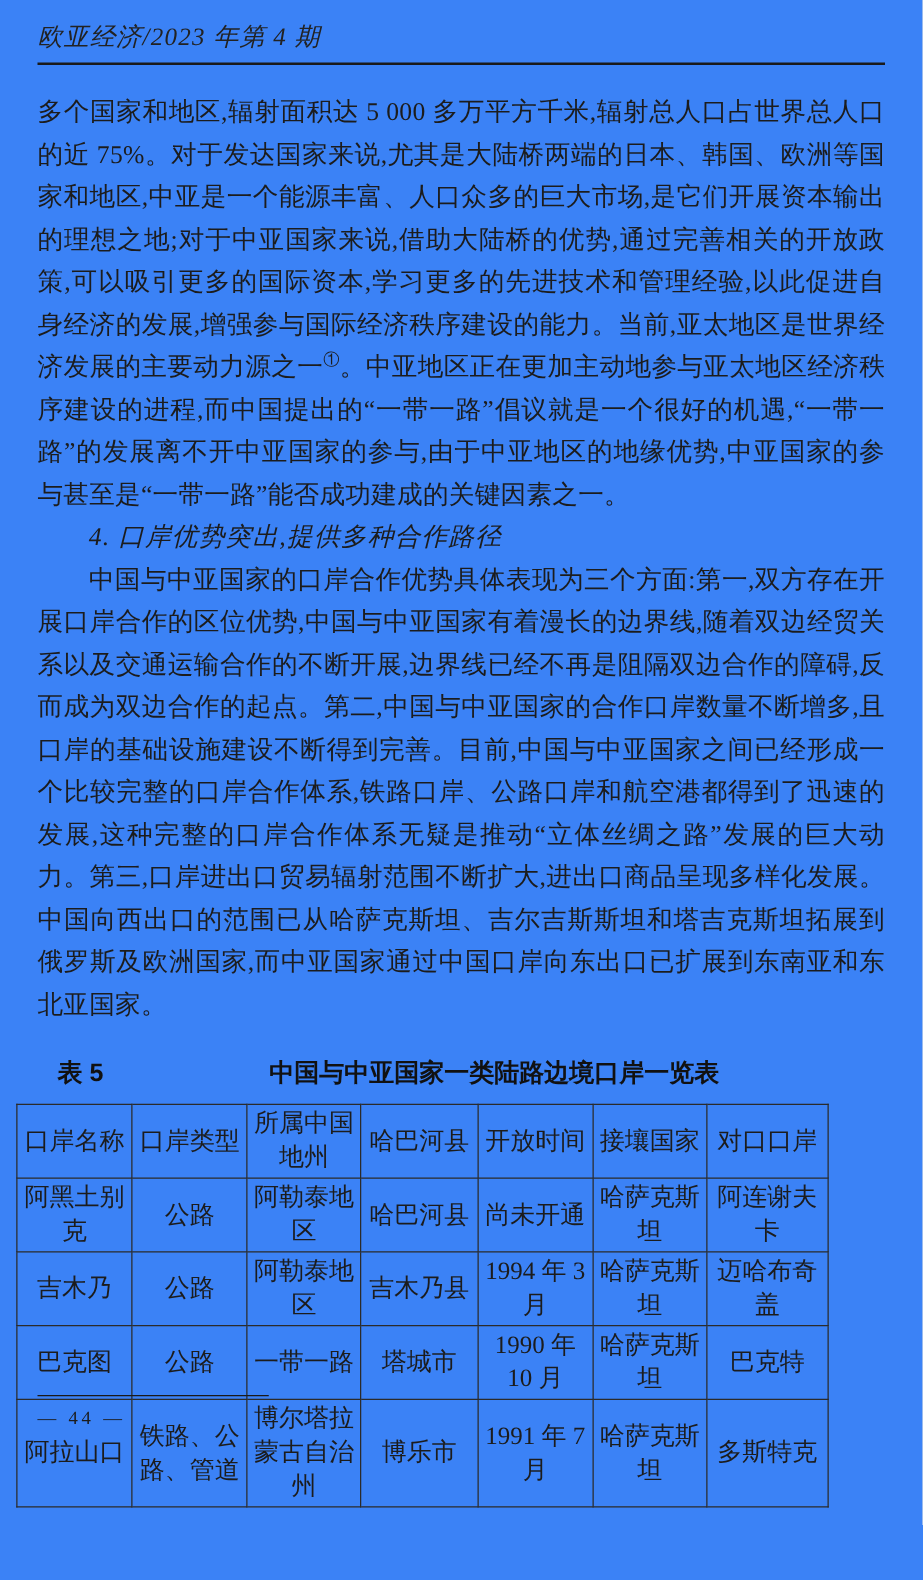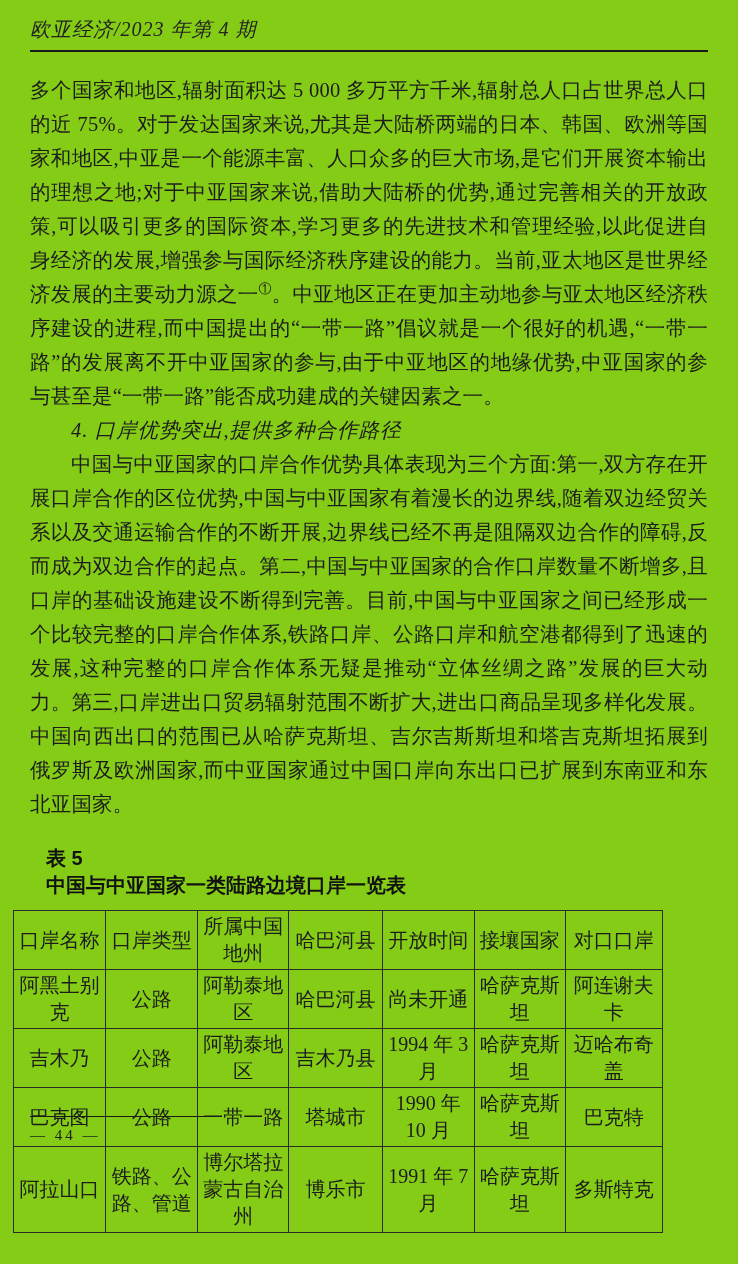--- a/index.html
+++ b/index.html
@@ -2,21 +2,21 @@
 <html lang="zh"><head>
 <meta charset="utf-8">
 <style>
   * { box-sizing: border-box; margin: 0; padding: 0; }
   html, body { background: #e8e8e8; }
   .page {
     position: relative;
     width: 738px;
     height: 1264px;
     margin: 0 auto;
-    background: #84cc16;
+    background: #3b82f6;
     color: #1c1c1c;
     font-family: "Liberation Serif", "DejaVu Serif", serif;
     overflow: hidden;
   }
   
   .header { padding: 16px 30px 0 30px; }
   .journal {
     font-size: 20px;
     font-style: italic;
     letter-spacing: 1px;
@@ -49,24 +49,23 @@
   
   .table-caption {
     display: flex;
     align-items: baseline;
     margin-top: 24px;
     margin-bottom: 11px;
     font-family: "Liberation Sans", "DejaVu Sans", sans-serif;
     font-weight: bold;
     font-size: 20px;
     color: #111;
-    flex-direction: column;
   }
   .tbl-label { margin-left: 16px; }
-  .tbl-title { flex: 1; text-align: right; }
+  .tbl-title { flex: 1; text-align: center; }
 
   
   table.ports {
     border-collapse: collapse;
     width: 650px;
     margin-left: -17px;
     table-layout: fixed;
   }
   table.ports th, table.ports td {
     border: 1.6px solid #2b2b2b;

